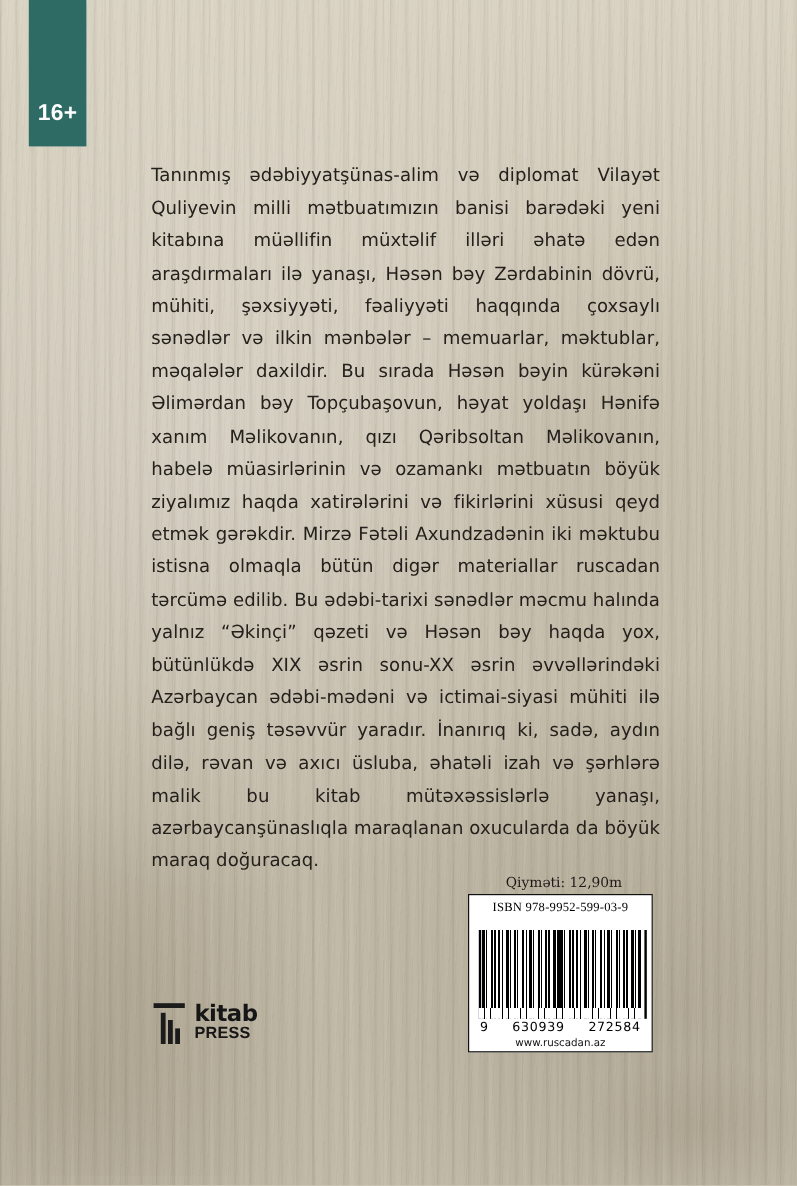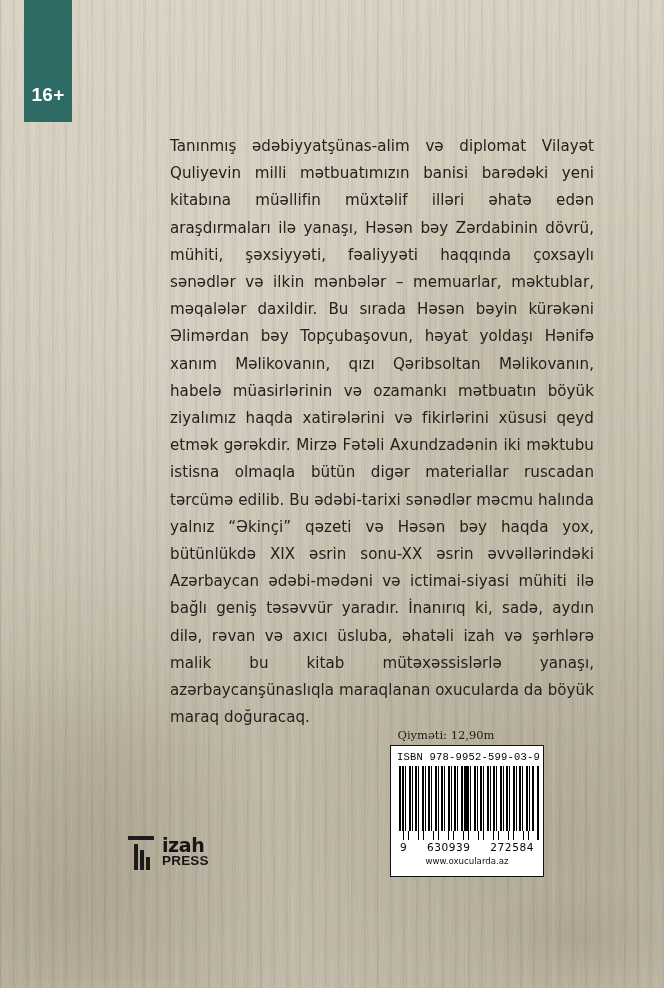--- a/index.html
+++ b/index.html
@@ -86,51 +86,51 @@
     left: 126px;
     top: 133px;
     width: 424px;
     font-family: "DejaVu Sans", sans-serif;
     font-size: 15.1px;
     line-height: 27.2px;
     color: #24201c;
     text-align: justify;
     text-justify: inter-word;
     letter-spacing: 0.05px;
-    margin-left: 44px;
   }
 
   
   .price {
     position: absolute;
-    left: 366px;
+    left: 390px;
     top: 728px;
     width: 160px;
     text-align: center;
     font-family: "DejaVu Serif", serif;
     font-size: 11.5px;
     color: #1d1a17;
   }
   .barcode-box {
     position: absolute;
     left: 390px;
     top: 745px;
     width: 154px;
     height: 132px;
     background: #ffffff;
     border: 1px solid #111;
     box-sizing: border-box;
     padding: 5px 6px 4px 6px;
   }
   .isbn-line {
-    font-family: Liberation Mono, monospace;
+    text-align: center;
+    font-family: Liberation Serif, serif;
     font-size: 10.5px;
     letter-spacing: 0.2px;
     color: #000;
-    margin-bottom: 3px;
+    margin-bottom: 13px;
     white-space: nowrap;
   }
   .bars {
     position: relative;
     height: 74px;
     margin: 0 2px;
     background-image: repeating-linear-gradient(
       90deg,
       #000 0px, #000 1px,
       #fff 1px, #fff 3px,
@@ -253,29 +253,29 @@
     <div class="bars">
       <span class="guard" style="left:0px;"></span>
       <span class="guard" style="left:66px;"></span>
       <span class="guard" style="left:138px;"></span>
     </div>
     <div class="digits">
       <span>9</span>
       <span>630939</span>
       <span>272584</span>
     </div>
-    <div class="site">www.oxucularda.az</div>
+    <div class="site">www.ruscadan.az</div>
   </div>
 
   <div class="logo">
     <div class="mark">
       <b></b>
         <i></i>
         <i></i>
         <i></i>
         <i></i>
     </div>
     <div class="words">
-      <div class="l1">izah</div>
+      <div class="l1">kitab</div>
       <div class="l2">PRESS</div>
     </div>
   </div>
 </div>
 
 </body></html>

